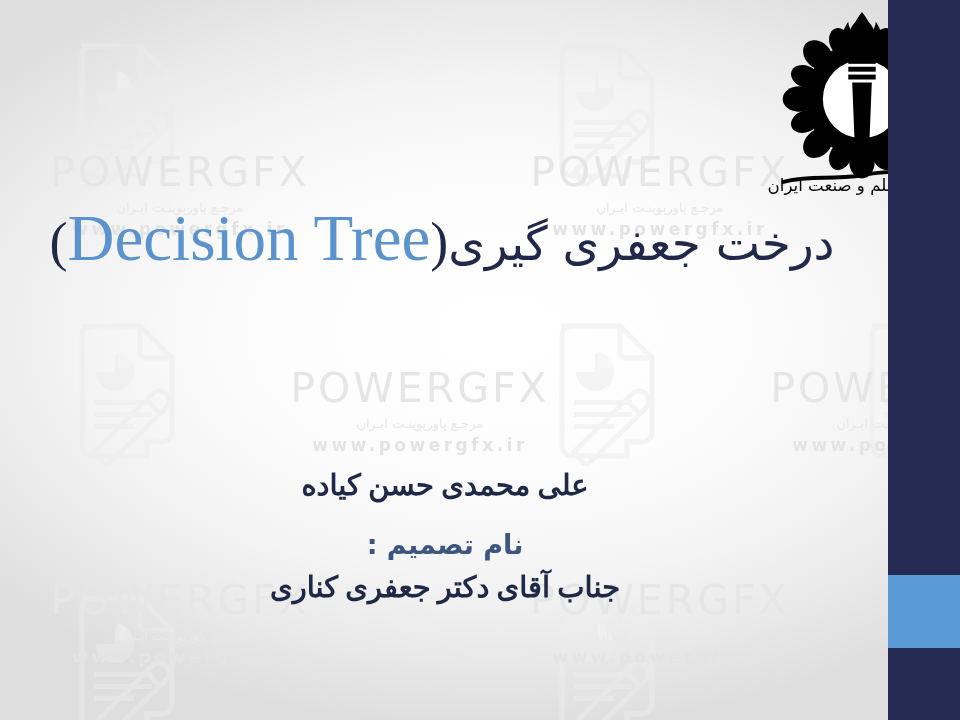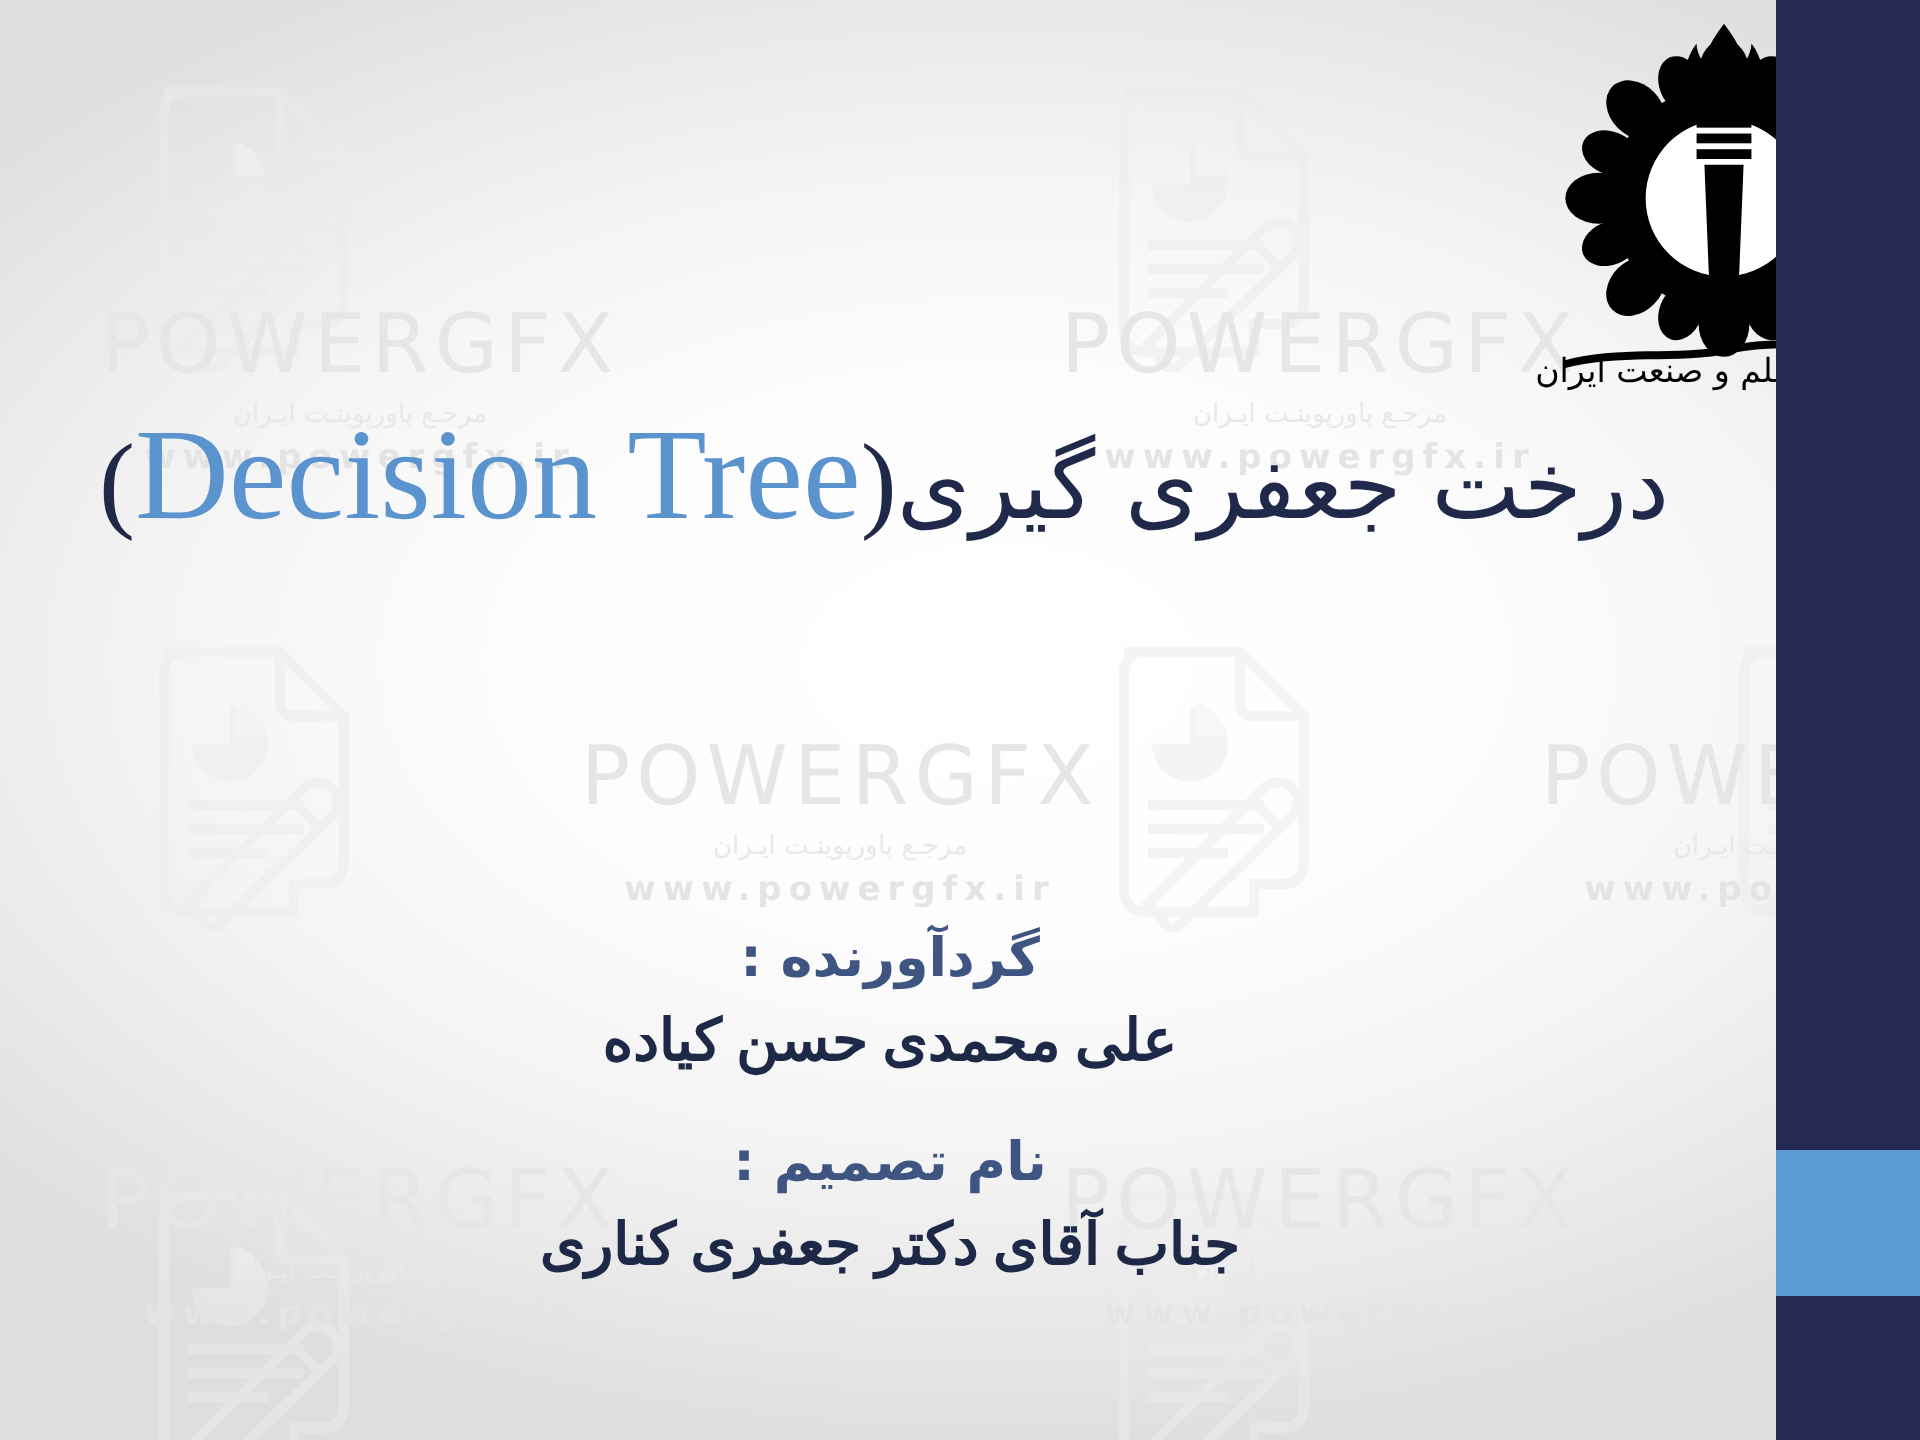--- a/index.html
+++ b/index.html
@@ -421,21 +421,20 @@
         <text x="100" y="187" text-anchor="middle" font-family="DejaVu Sans, sans-serif" font-size="17" fill="#000000" direction="rtl">دانشگاه علم و صنعت ایران</text>
       </svg>
     </div>
   </div>
 
   <div class="title-block">
     <div class="title-line"><span>درخت جعفری گیری</span><span class="paren">(</span><span class="lat">Decision Tree</span><span class="paren">)</span></div>
   </div>
 
   <div class="credits">
-    <div class="cred-label">گردآورنده :</div>
     <div class="cred-value">علی محمدی حسن کیاده</div>
     <div class="cred-gap"></div>
     <div class="cred-label">نام تصمیم :</div>
     <div class="cred-value">جناب آقای دکتر جعفری کناری</div>
   </div>
 
   <div class="side-bar"></div>
   <div class="side-accent"></div>
 
 </div>

